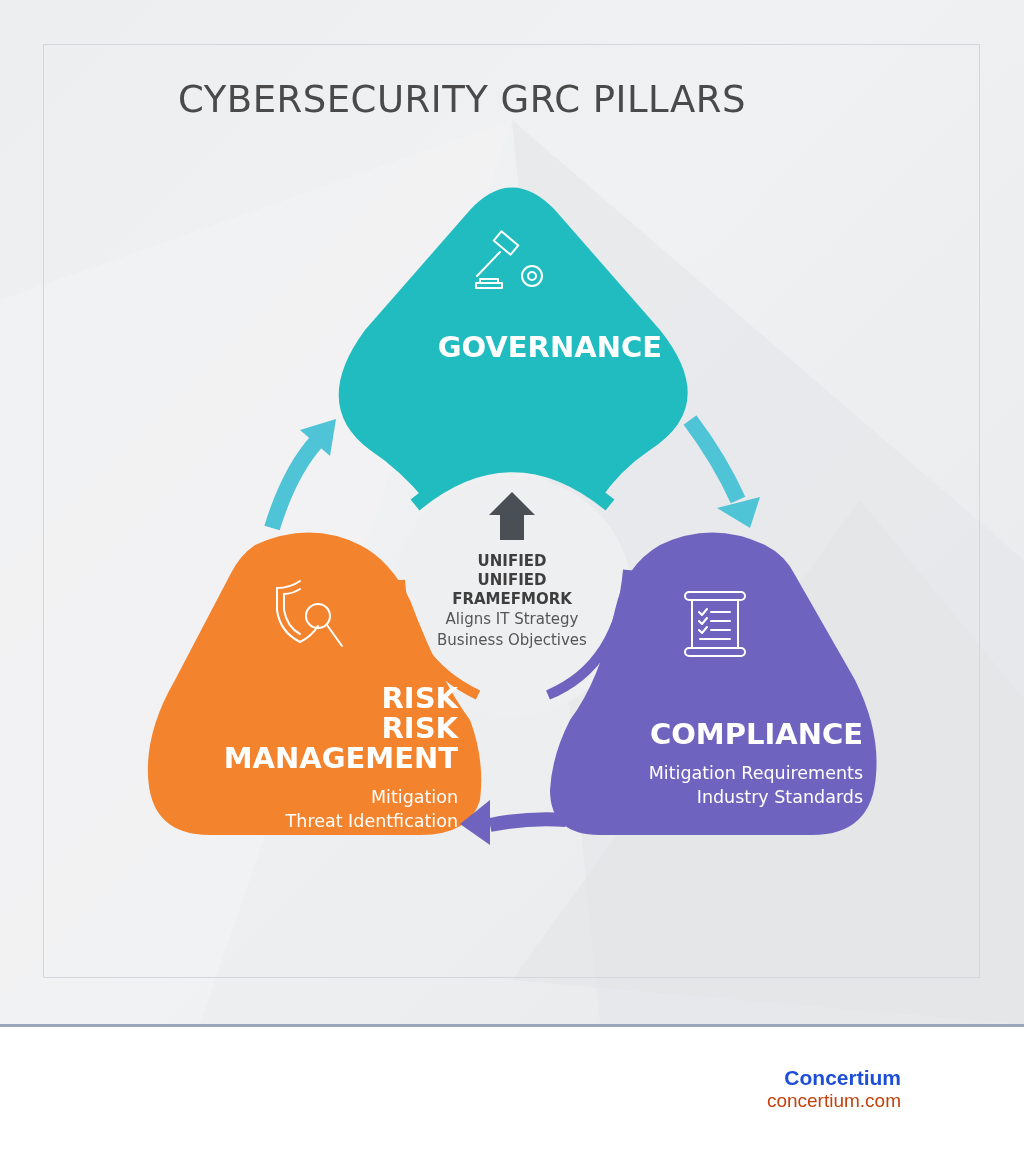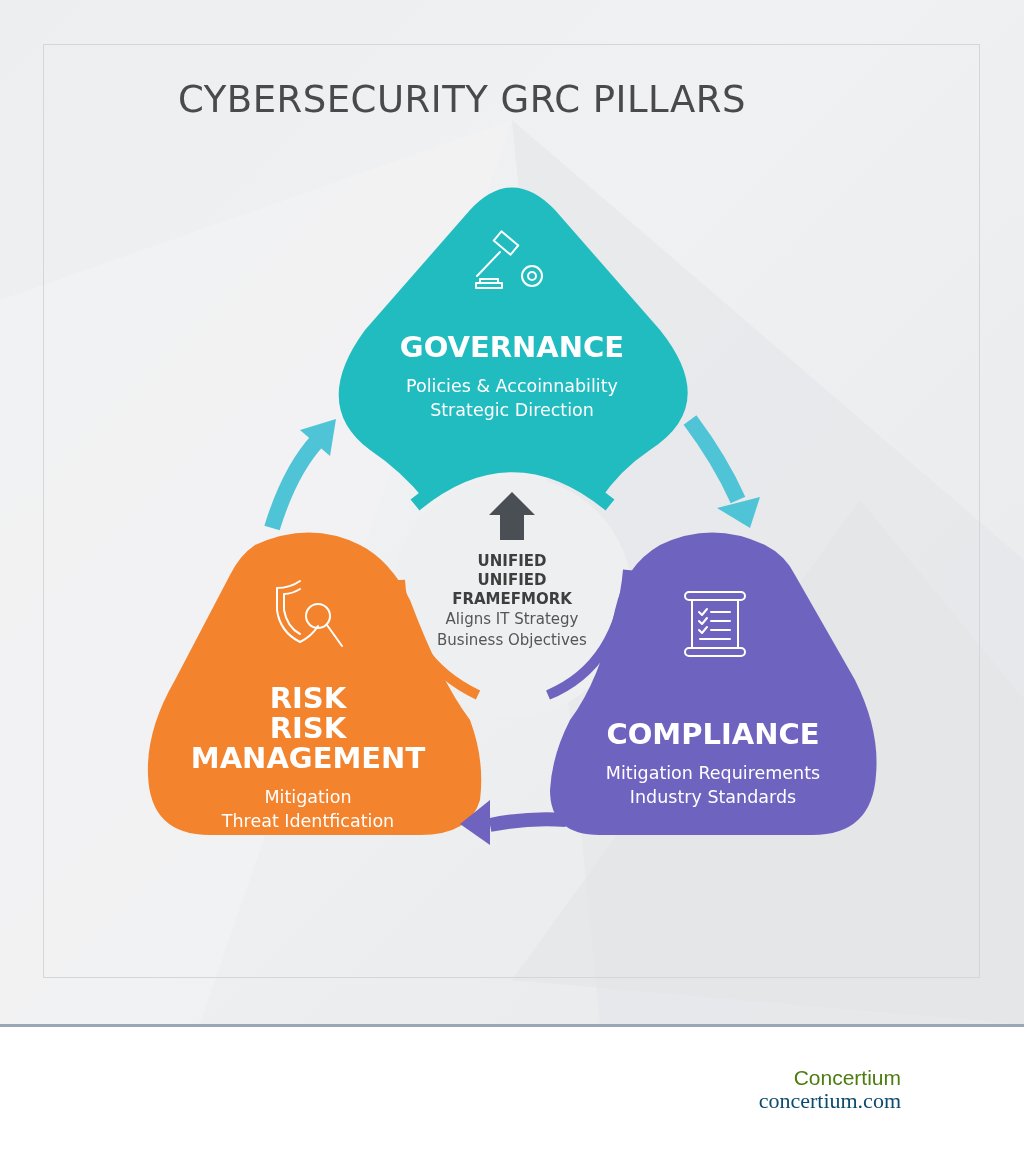--- a/index.html
+++ b/index.html
@@ -3,29 +3,29 @@
 <meta charset="utf-8">
 <style>
   html, body { margin:0; padding:0; }
   body { width:1024px; height:1154px; position:relative; background:#ffffff; font-family:"DejaVu Sans", sans-serif; overflow:hidden; }
   .canvas { position:absolute; left:0; top:0; width:1024px; height:1024px; background:linear-gradient(135deg,#eceeef 0%,#f0f1f2 40%,#e8e9eb 100%); overflow:hidden; }
   .facet { position:absolute; }
   .frame { position:absolute; left:43px; top:44px; width:937px; height:934px; border:1.5px solid #d4d6d9; box-sizing:border-box; }
   .divider { position:absolute; left:0; top:1024px; width:1024px; height:3px; background:#9aa6b7; }
   .title { position:absolute; left:0; width:924px; top:78px; text-align:center; font-size:37px; color:#4a4a4a; letter-spacing:0.5px; font-weight:400; }
   svg.diagram { position:absolute; left:0; top:0; }
-  .label { position:absolute; text-align:center; color:#ffffff; }
+  .label { position:absolute; text-align:right; color:#ffffff; }
   .label .h { font-weight:700; font-size:29px; line-height:30px; }
   .label .s { font-size:17.5px; line-height:24px; margin-top:12px; }
   .center { position:absolute; left:412px; top:552px; width:200px; text-align:center; color:#3e3e3e; }
   .center .h { font-weight:700; font-size:15px; line-height:19px; }
   .center .s { font-size:15px; line-height:21px; color:#555; }
   .brand { position:absolute; right:123px; top:1066px; text-align:right; }
-  .brand .name { font-family:"Liberation Sans", sans-serif; font-weight:400; font-size:21px; color:#4d7c0f; line-height:24px; }
-  .brand .url { font-family:Liberation Serif, serif; font-size:22px; color:#0c4a6e; line-height:22px; }
+  .brand .name { font-family:"Liberation Sans", sans-serif; font-weight:700; font-size:21px; color:#1d4ed8; line-height:24px; }
+  .brand .url { font-family:Liberation Sans, sans-serif; font-size:19px; color:#c2410c; line-height:22px; }
 </style>
 </head>
 <body>
 
 <div class="canvas">
   <svg class="facet" width="1024" height="1024">
     <polygon points="512,120 1024,560 1024,1024 600,1024" fill="#e6e7e9" opacity="0.7"></polygon>
     <polygon points="0,300 512,120 200,1024 0,1024" fill="#f3f4f5" opacity="0.6"></polygon>
     <polygon points="512,980 860,500 1024,700 1024,1024" fill="#e2e4e6" opacity="0.5"></polygon>
   </svg>
@@ -86,24 +86,20 @@
       <polyline points="699,621 702,624 707,618"></polyline>
         <line x1="711" y1="621" x2="730" y2="621"></line>
       <polyline points="699,630 702,633 707,627"></polyline>
         <line x1="711" y1="630" x2="730" y2="630"></line>
       <line x1="700" y1="639" x2="730" y2="639"></line>
     </g>
   </svg>
 
   <div class="label" style="left:362px; top:332px; width:300px;">
     <div class="h">GOVERNANCE</div>
-    <div class="s">
-      <div>Policies &amp; Accoinnability</div>
-      <div>Strategic Direction</div>
-    </div>
   </div>
 
   <div class="label" style="left:158px; top:683px; width:300px;">
     <div class="h">RISK</div>
     <div class="h">RISK MANAGEMENT</div>
     <div class="s">
       <div>Mitigation</div>
       <div>Threat Identfication</div>
     </div>
   </div>

